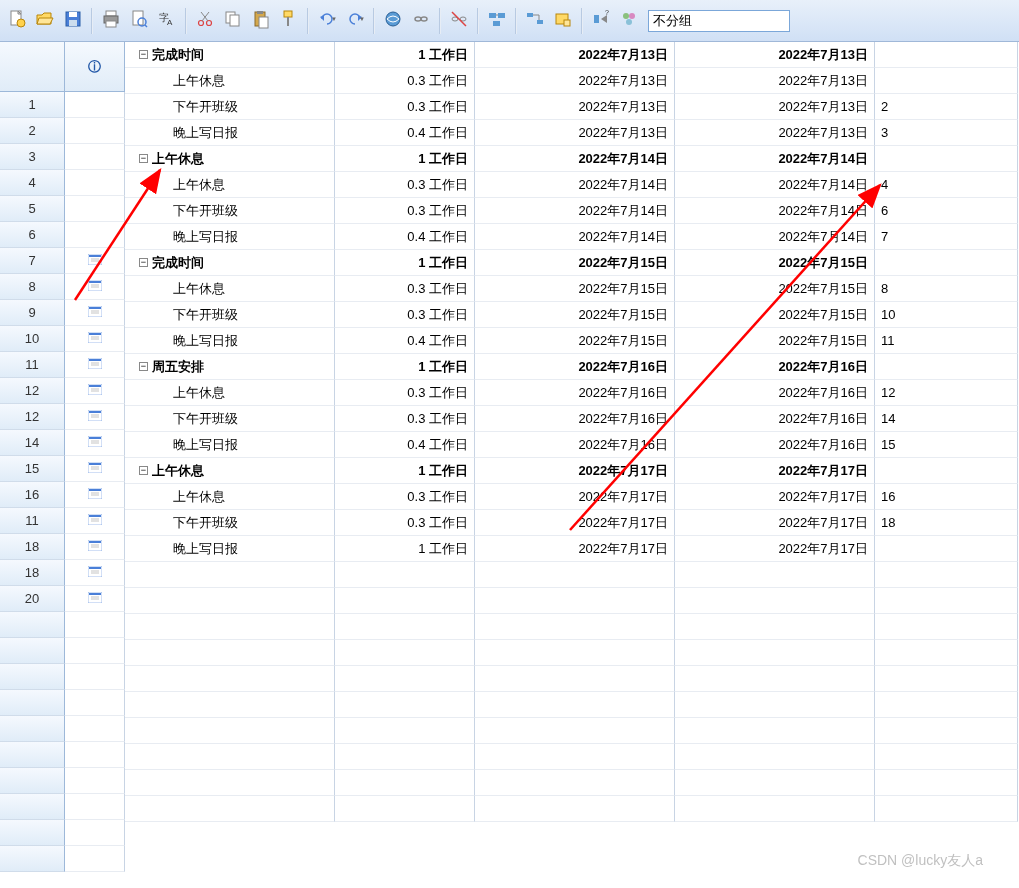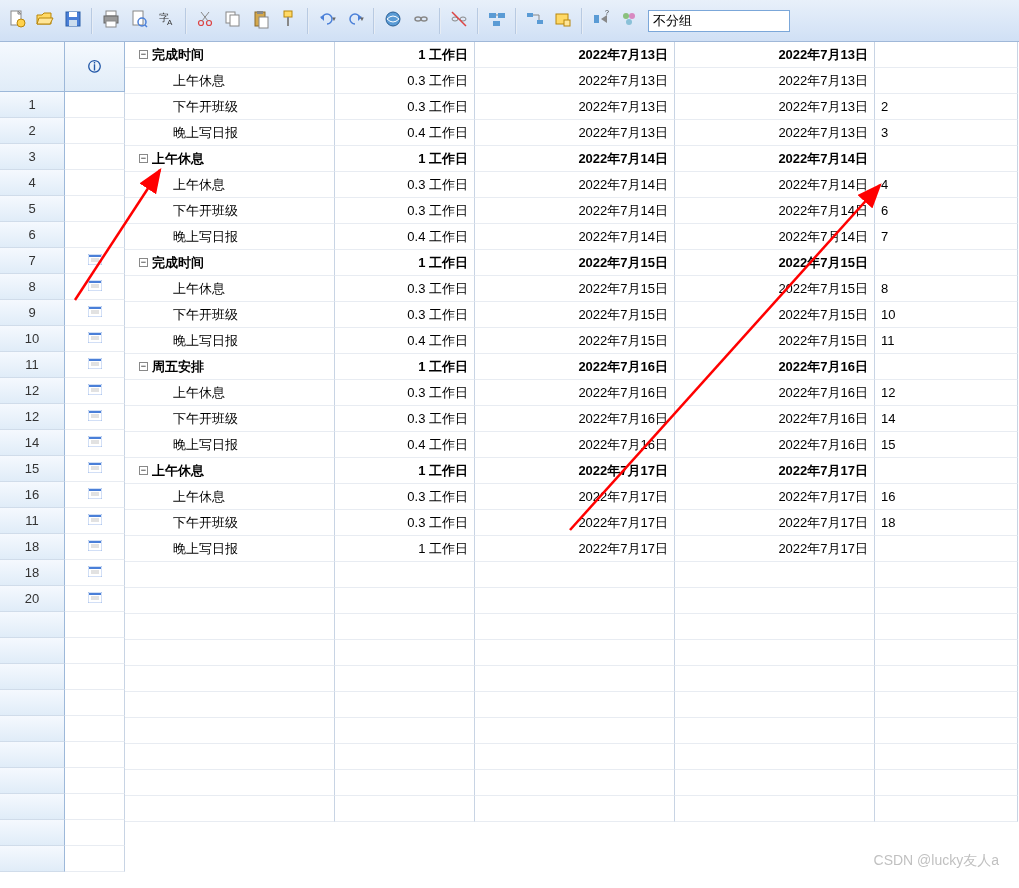--- a/index.html
+++ b/index.html
@@ -32,21 +32,21 @@
     .cell-name { width: 210px; }
     .cell-duration { width: 140px; justify-content: flex-end; }
     .cell-start { width: 200px; justify-content: flex-end; }
     .cell-finish { width: 200px; justify-content: flex-end; }
     .cell-pred { width: 143px; justify-content: flex-start; }
     
     .task-summary { font-weight: bold; }
     .task-child { padding-left: 48px !important; text-align: right; }
     .outline-btn { width: 9px; height: 9px; border: 1px solid #888; display: inline-flex; align-items: center; justify-content: center; font-size: 9px; line-height: 7px; margin-right: 4px; margin-left: 8px; cursor: pointer; background: #fff; color: #555; }
     
-    .watermark { position: absolute; bottom: 18px; right: 20px; color: rgba(150,150,150,0.6); font-size: 14px; pointer-events: none; }
+    .watermark { position: absolute; bottom: 18px; right: 36px; color: rgba(150,150,150,0.6); font-size: 14px; pointer-events: none; }
     
     .annotation-svg { position: absolute; top: 0; left: 0; width: 1019px; height: 888px; pointer-events: none; }
   </style>
 </head>
 <body>
 
 <div class="toolbar" id="toolbar">
     <div class="toolbar-btn">
       <span><svg class="icon-svg" viewBox="0 0 20 20">
           <rect x="4" y="2" width="10" height="14" fill="#fff" stroke="#888"></rect>

